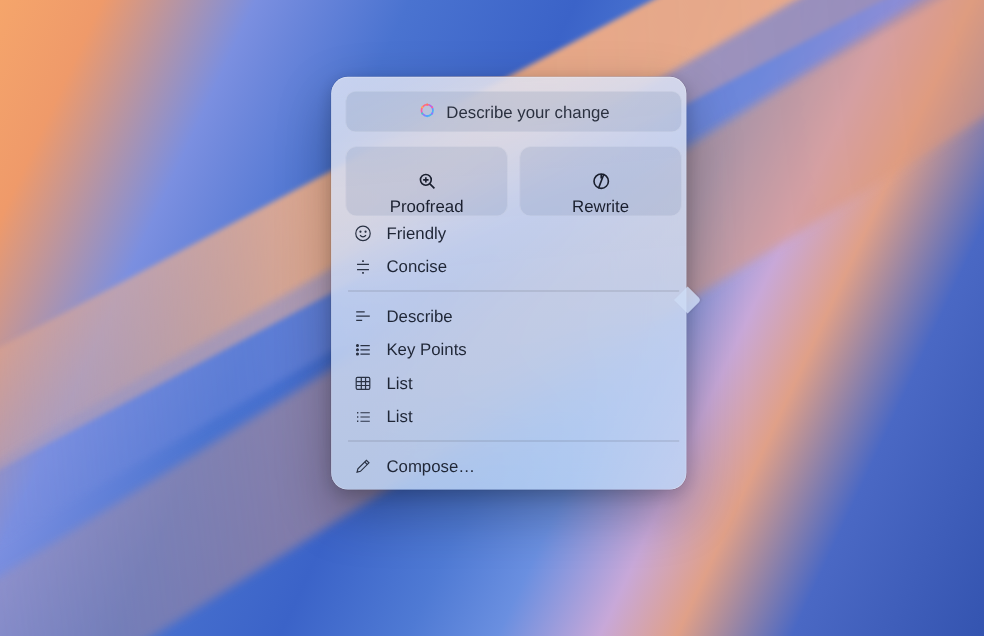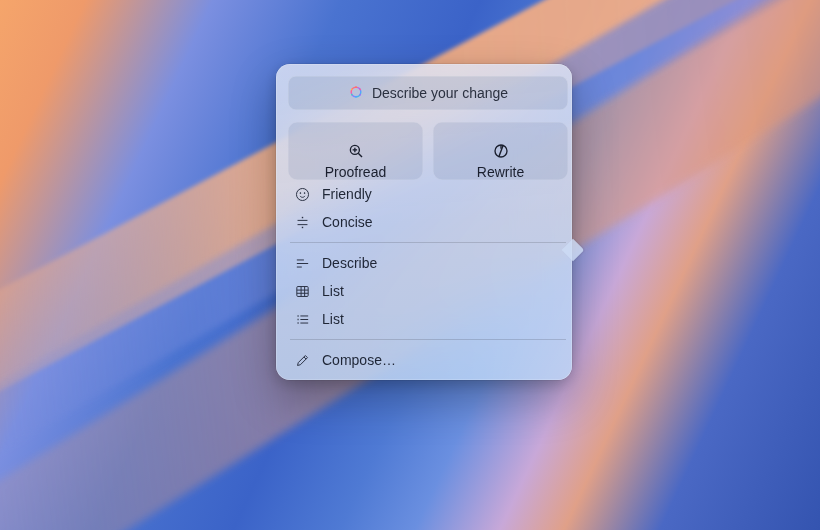--- a/index.html
+++ b/index.html
@@ -200,20 +200,33 @@
             <line x1="4" y1="7" x2="14" y2="7"></line>
             <line x1="4" y1="12" x2="20" y2="12"></line>
             <line x1="4" y1="17" x2="11" y2="17"></line>
           </svg>
       </span>
       <span>Describe</span>
     </div>
     <div class="item">
       <span class="ico">
         <svg viewBox="0 0 24 24">
+            <circle cx="5.5" cy="7" r="1.1" fill="#2a3244"></circle>
+            <circle cx="5.5" cy="12" r="1.1" fill="#2a3244"></circle>
+            <circle cx="5.5" cy="17" r="1.1" fill="#2a3244"></circle>
+            <line x1="9" y1="7" x2="20" y2="7"></line>
+            <line x1="9" y1="12" x2="20" y2="12"></line>
+            <line x1="9" y1="17" x2="20" y2="17"></line>
+          </svg>
+      </span>
+      <span>Key Points</span>
+    </div>
+    <div class="item">
+      <span class="ico">
+        <svg viewBox="0 0 24 24">
             <rect x="4" y="5" width="16" height="14" rx="1.5"></rect>
             <line x1="4" y1="10" x2="20" y2="10"></line>
             <line x1="4" y1="14.5" x2="20" y2="14.5"></line>
             <line x1="10" y1="5" x2="10" y2="19"></line>
             <line x1="15" y1="5" x2="15" y2="19"></line>
           </svg>
       </span>
       <span>List</span>
     </div>
     <div class="item">

